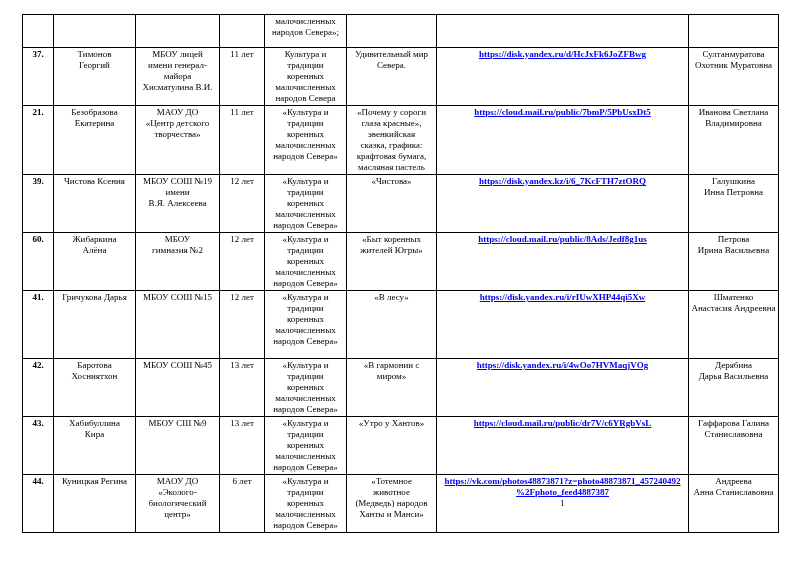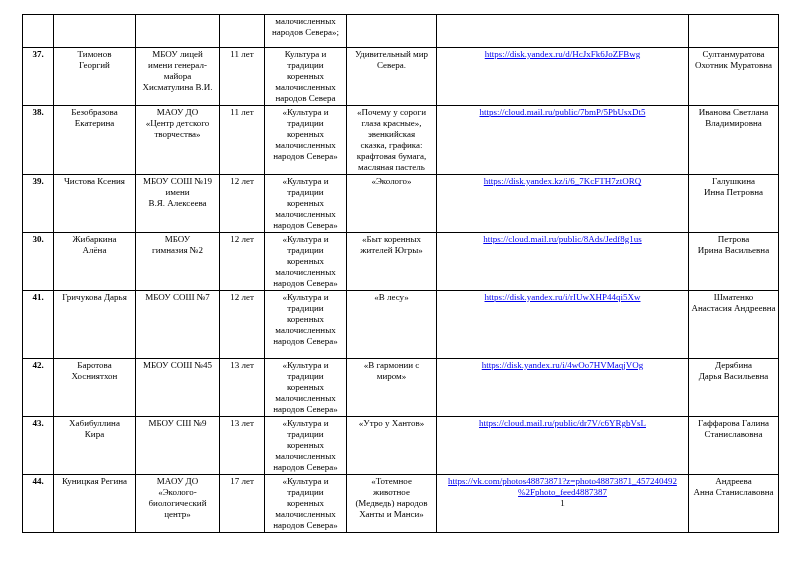--- a/index.html
+++ b/index.html
@@ -37,20 +37,21 @@
   }
   td.num-cell {
     text-align: center;
     font-weight: bold;
   }
   a.lnk {
     color: #0000EE;
     text-decoration: underline;
     overflow-wrap: anywhere;
     cursor: pointer;
+    font-weight: bold;
   }
   .link-extra {
     color: #000000;
     text-decoration: none;
   }
 </style>
 </head>
 <body>
 
 <div class="page">
@@ -94,21 +95,21 @@
 малочисленных
 народов Севера</td>
         <td>Удивительный мир
 Севера.</td>
         <td><a class="lnk">https://disk.yandex.ru/d/HcJxFk6JoZFBwg</a></td>
         <td>Султанмуратова
 Охотник Муратовна</td>
       </tr>
 
       <tr style="height:66px">
-        <td class="num-cell">38.</td>
+        <td class="num-cell">21.</td>
         <td>Безобразова
 Екатерина</td>
         <td>МАОУ ДО
 «Центр детского
 творчества»</td>
         <td>11 лет</td>
         <td>«Культура и
 традиции
 коренных
 малочисленных
@@ -129,49 +130,49 @@
         <td>Чистова Ксения</td>
         <td>МБОУ СОШ №19
 имени
 В.Я. Алексеева</td>
         <td>12 лет</td>
         <td>«Культура и
 традиции
 коренных
 малочисленных
 народов Севера»</td>
-        <td>«Эколого»</td>
+        <td>«Чистова»</td>
         <td><a class="lnk">https://disk.yandex.kz/i/6_7KcFTH7ztORQ</a></td>
         <td>Галушкина
 Инна Петровна</td>
       </tr>
 
       <tr style="height:56px">
-        <td class="num-cell">30.</td>
+        <td class="num-cell">60.</td>
         <td>Жибаркина
 Алёна</td>
         <td>МБОУ
 гимназия №2</td>
         <td>12 лет</td>
         <td>«Культура и
 традиции
 коренных
 малочисленных
 народов Севера»</td>
         <td>«Быт коренных
 жителей Югры»</td>
         <td><a class="lnk">https://cloud.mail.ru/public/8Ads/Jedf8g1us</a></td>
         <td>Петрова
 Ирина Васильевна</td>
       </tr>
 
       <tr style="height:68px">
         <td class="num-cell">41.</td>
         <td>Гричукова Дарья</td>
-        <td>МБОУ СОШ №7</td>
+        <td>МБОУ СОШ №15</td>
         <td>12 лет</td>
         <td>«Культура и
 традиции
 коренных
 малочисленных
 народов Севера»</td>
         <td>«В лесу»</td>
         <td><a class="lnk">https://disk.yandex.ru/i/rIUwXHP44qi5Xw</a></td>
         <td>Шматенко
 Анастасия Андреевна</td>
@@ -212,21 +213,21 @@
 Станиславовна</td>
       </tr>
 
       <tr style="height:53px">
         <td class="num-cell">44.</td>
         <td>Куницкая Регина</td>
         <td>МАОУ ДО
 «Эколого-
 биологический
 центр»</td>
-        <td>17 лет</td>
+        <td>6 лет</td>
         <td>«Культура и
 традиции
 коренных
 малочисленных
 народов Севера»</td>
         <td>«Тотемное
 животное
 (Медведь) народов
 Ханты и Манси»</td>
         <td><a class="lnk">https://vk.com/photos48873871?z=photo48873871_457240492

